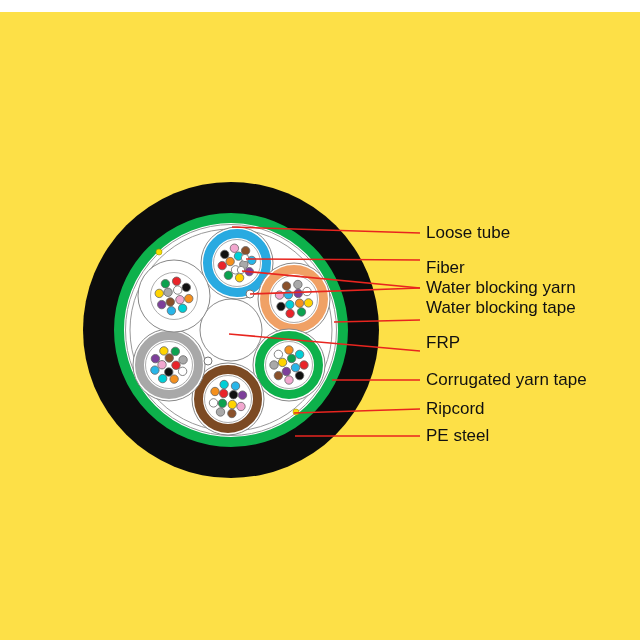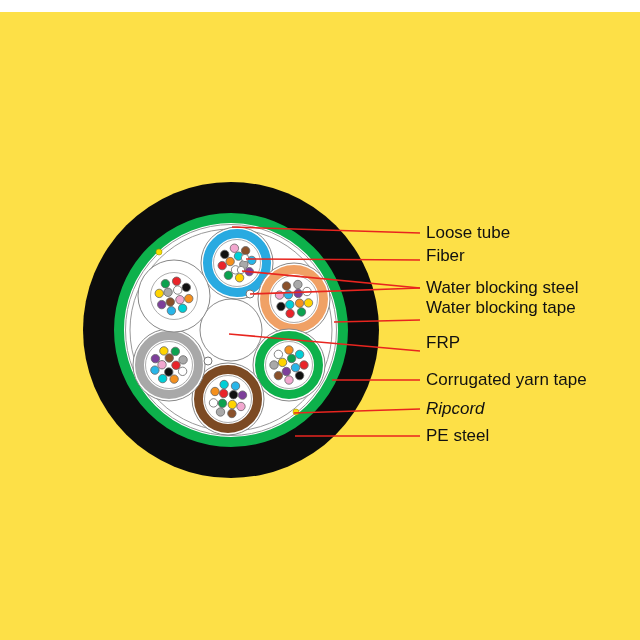--- a/index.html
+++ b/index.html
@@ -133,21 +133,21 @@
       <line x1="242" y1="259" x2="420" y2="276" stroke="#e8251f" stroke-width="1.6"></line>
       <line x1="250" y1="282" x2="420" y2="276" stroke="#e8251f" stroke-width="1.6"></line>
       <line x1="334" y1="310" x2="420" y2="308" stroke="#e8251f" stroke-width="1.6"></line>
       <line x1="229" y1="322" x2="420" y2="339" stroke="#e8251f" stroke-width="1.6"></line>
       <line x1="332" y1="368" x2="420" y2="368" stroke="#e8251f" stroke-width="1.6"></line>
       <line x1="294" y1="401" x2="420" y2="397" stroke="#e8251f" stroke-width="1.6"></line>
       <line x1="295" y1="424" x2="420" y2="424" stroke="#e8251f" stroke-width="1.6"></line>
     </svg>
   <div id="labels">
       <div class="part-label" style="top: 221px;">Loose tube</div>
-      <div class="part-label" style="top: 244px;">Fiber</div>
-      <div class="part-label" style="top: 276px;">Water blocking steel</div>
+      <div class="part-label" style="top: 256px;">Fiber</div>
+      <div class="part-label" style="top: 276px;">Water blocking yarn</div>
       <div class="part-label" style="top: 296px;">Water blocking tape</div>
       <div class="part-label" style="top: 331px;">FRP</div>
       <div class="part-label" style="top: 368px;">Corrugated yarn tape</div>
-      <div class="part-label" style="top: 397px; font-style: italic;">Ripcord</div>
+      <div class="part-label" style="top: 397px;">Ripcord</div>
       <div class="part-label" style="top: 424px;">PE steel</div>
     </div>
 </div>
 
 </body></html>

